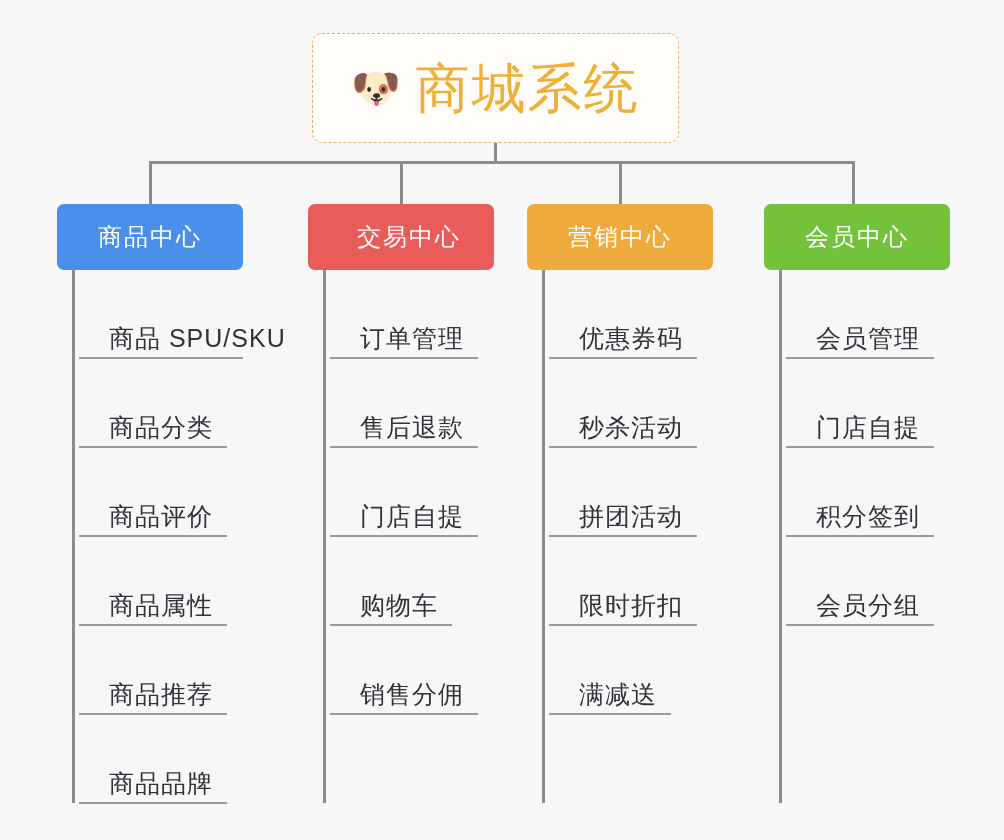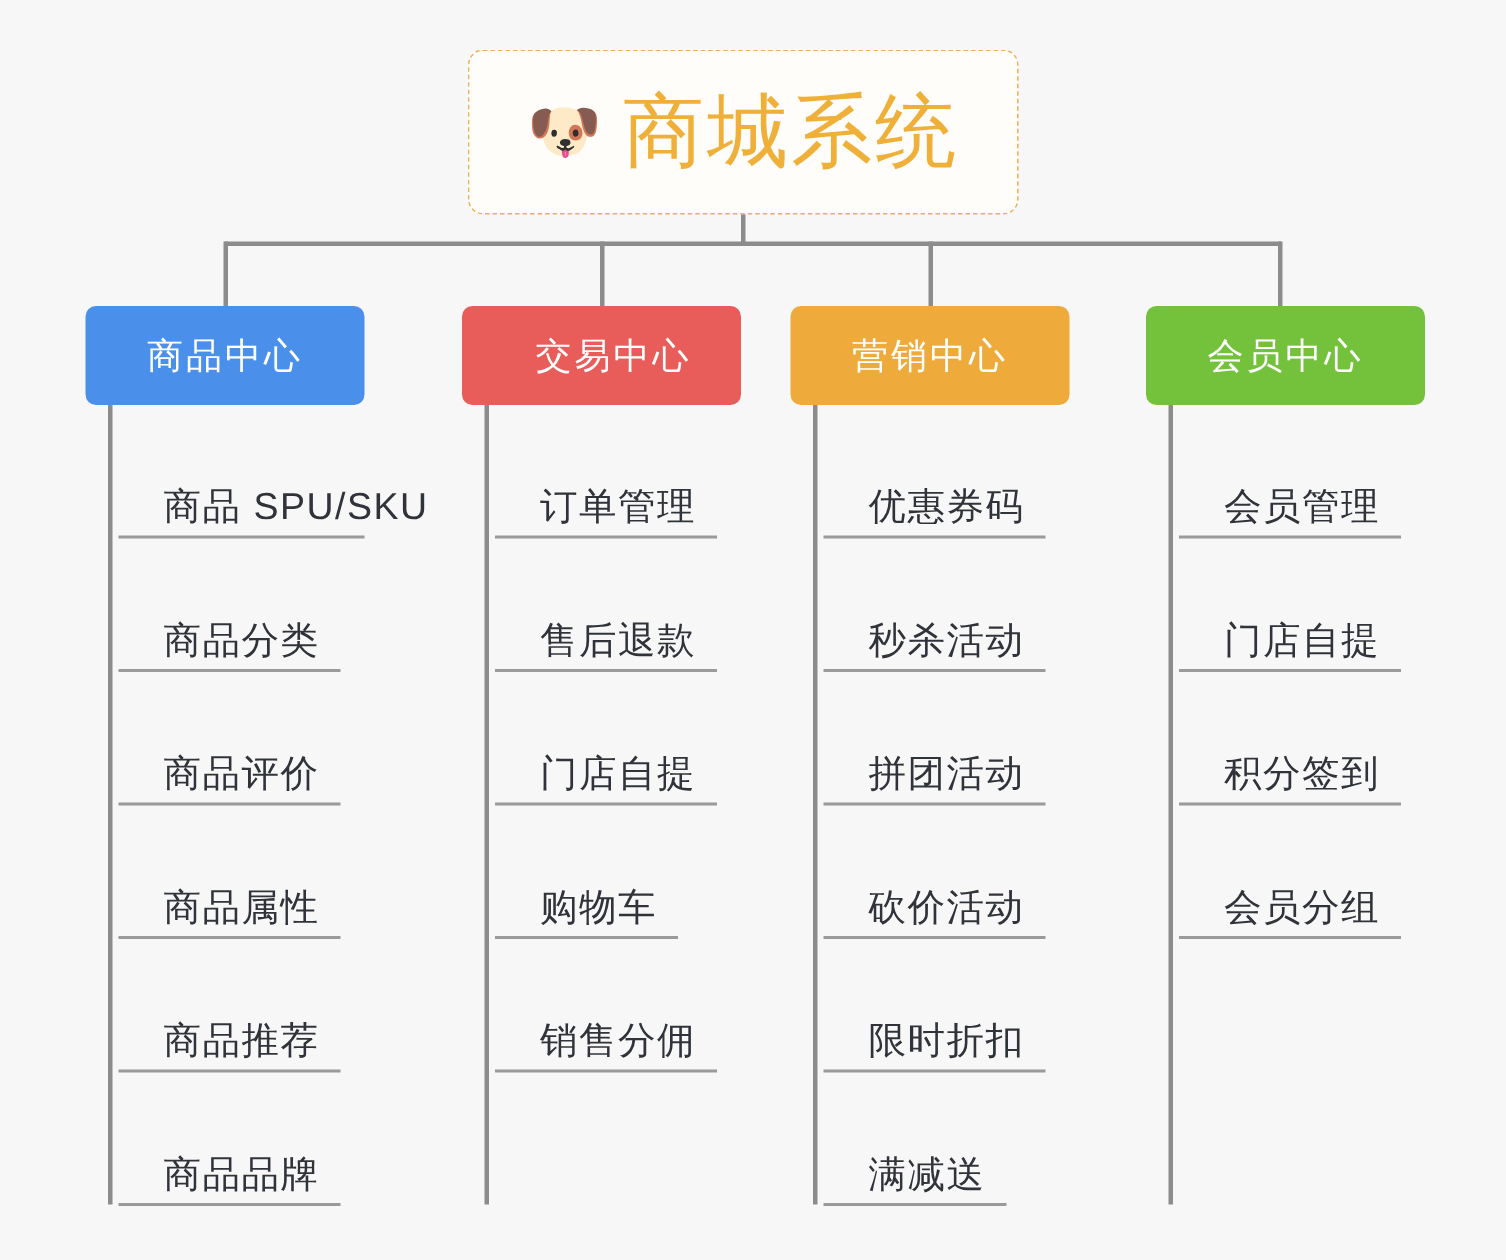--- a/index.html
+++ b/index.html
@@ -205,25 +205,20 @@
               <span class="leaf-label">秒杀活动</span>
             </div>
           </li>
           <li class="leaf">
             <div class="leaf-inner">
               <span class="leaf-label">拼团活动</span>
             </div>
           </li>
           <li class="leaf">
             <div class="leaf-inner">
-              <span class="leaf-label">砍价活动</span>
-            </div>
-          </li>
-          <li class="leaf">
-            <div class="leaf-inner">
               <span class="leaf-label">限时折扣</span>
             </div>
           </li>
           <li class="leaf">
             <div class="leaf-inner">
               <span class="leaf-label">满减送</span>
             </div>
           </li>
         </ul>
       </div>

